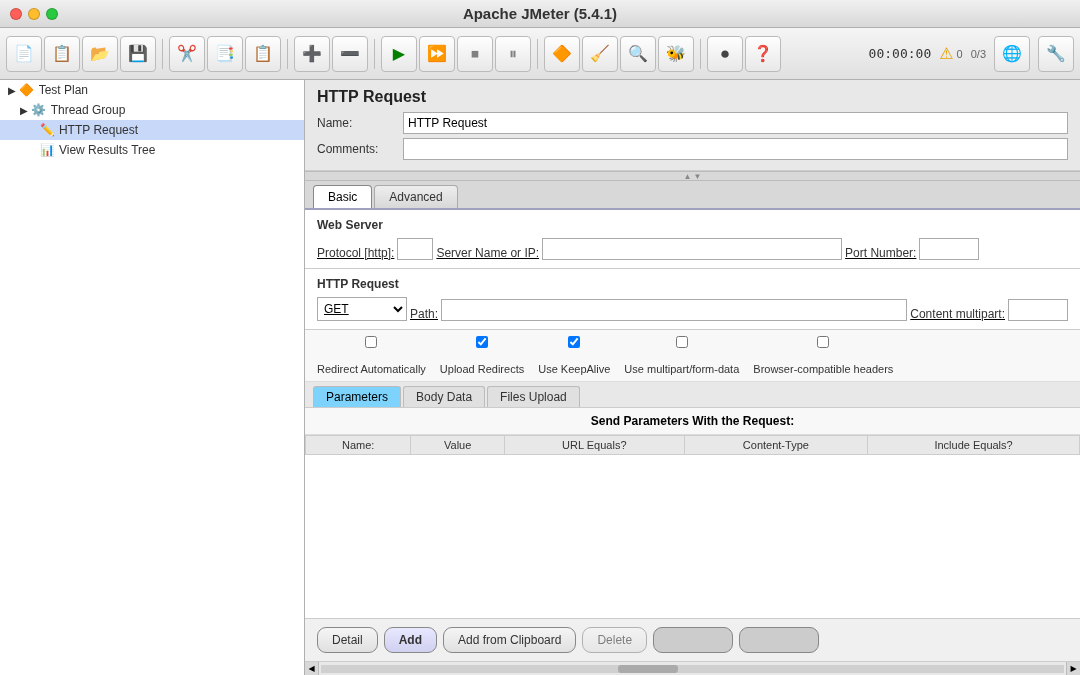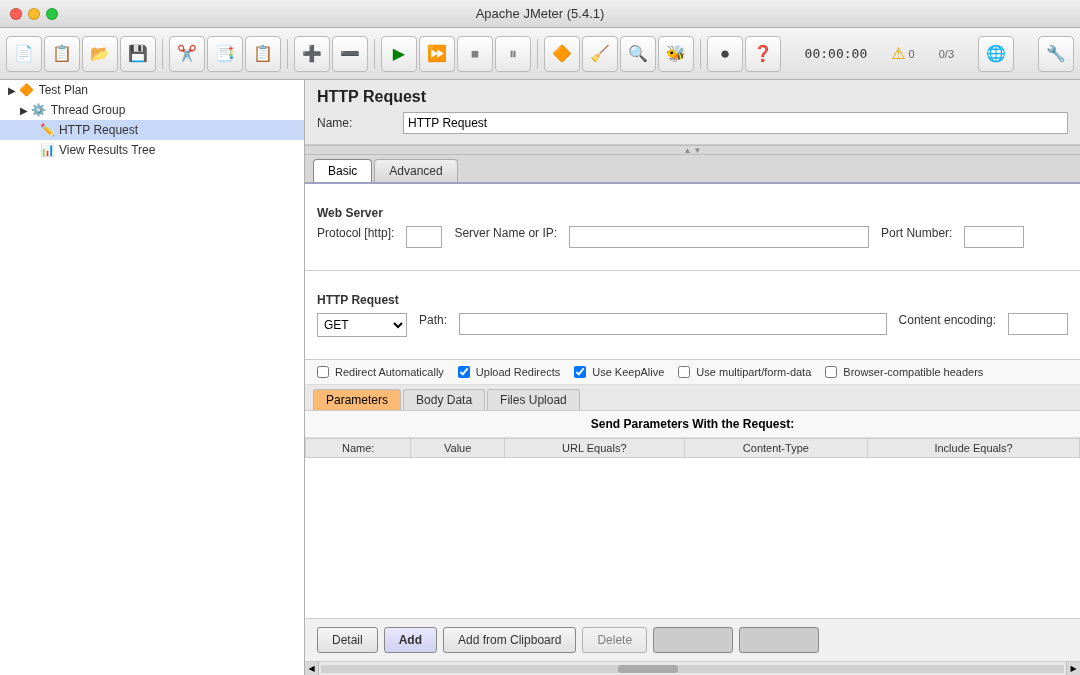--- a/index.html
+++ b/index.html
@@ -34,22 +34,22 @@
     .tb-btn {
       width: 12px;
       height: 12px;
       border-radius: 50%;
       border: 1px solid rgba(0,0,0,0.2);
     }
     .tb-close { background: #ff5f57; }
     .tb-min { background: #ffbd2e; }
     .tb-max { background: #28c940; }
     .title-text {
-      font-size: 13px;
-      font-weight: 400;
+      font-size: 15px;
+      font-weight: 700;
       color: #333;
       text-align: center;
     }
 
     
     .toolbar {
       background: linear-gradient(to bottom, #f5f5f5, #e0e0e0);
       border-bottom: 1px solid #b0b0b0;
       height: 52px;
       display: flex;
@@ -74,21 +74,21 @@
     .toolbar-sep {
       width: 1px;
       height: 30px;
       background: #bbb;
       margin: 0 4px;
     }
     .toolbar-right {
       margin-left: auto;
       display: flex;
       align-items: center;
-      gap: 24px;
+      gap: 8px;
     }
     .timer-display {
       font-size: 13px;
       font-family: monospace;
       color: #333;
     }
     .warning-badge {
       display: flex;
       align-items: center;
       gap: 3px;
@@ -208,34 +208,35 @@
       background: #fff;
       color: #000;
       border-color: #888;
       font-weight: 500;
     }
 
     
     .section {
       background: #fff;
       margin: 0;
-      padding: 22px 12px;
+      padding: 8px 12px;
       border-bottom: 1px solid #ccc;
     }
     .section-title {
       font-size: 12px;
       font-weight: bold;
       color: #333;
       margin-bottom: 6px;
     }
     .field-row {
       display: flex;
-      align-items: flex-start;
-      gap: 12px;
+      align-items: flex-end;
+      gap: 3px;
       flex-wrap: wrap;
+      text-decoration: underline;
     }
     .field-label {
       font-size: 12px;
       color: #333;
     }
     .small-input {
       border: 1px solid #aaa;
       background: #fff;
       height: 22px;
       padding: 0 4px;
@@ -279,23 +280,24 @@
       gap: 14px;
       padding: 6px 12px;
       background: #f8f8f8;
       border-bottom: 1px solid #ddd;
       flex-wrap: wrap;
       flex-shrink: 0;
     }
     .checkbox-item {
       display: flex;
       align-items: center;
-      gap: 6px;
+      gap: 15px;
       font-size: 11px;
       color: #333;
+      flex-direction: column;
     }
     input[type="checkbox"] {
       width: 12px;
       height: 12px;
     }
 
     
     .inner-tabs-bar {
       display: flex;
       background: #e8e8e8;
@@ -308,21 +310,21 @@
       border: 1px solid #bbb;
       border-bottom: none;
       border-radius: 3px 3px 0 0;
       cursor: pointer;
       font-size: 12px;
       color: #333;
       background: #e0e0e0;
       margin-right: 2px;
     }
     .inner-tab.active {
-      background: #fdba74;
+      background: #7dd3fc;
       color: #000;
       font-weight: 500;
     }
 
     
     .params-header {
       text-align: center;
       font-weight: bold;
       font-size: 12px;
       padding: 6px;
@@ -358,21 +360,21 @@
       background: #f0f0f0;
       border-top: 1px solid #ccc;
       display: flex;
       gap: 6px;
       align-items: center;
       flex-shrink: 0;
     }
     .btn {
       padding: 4px 14px;
       border: 1px solid #888;
-      border-radius: 3px;
+      border-radius: 9px;
       background: linear-gradient(to bottom, #f5f5f5, #e0e0e0);
       cursor: pointer;
       font-size: 12px;
       color: #333;
       height: 26px;
     }
     .btn-primary {
       background: linear-gradient(to bottom, #e8e8ff, #d0d0f0);
       font-weight: bold;
     }
@@ -517,20 +519,24 @@
   </div>
 
   <div class="right-panel">
 
     <div class="panel-header">
       <div class="panel-title">HTTP Request</div>
       <div class="form-row">
         <span class="form-label">Name:</span>
         <input class="form-input form-input-name" type="text" value="HTTP Request" style="">
       </div>
+      <div class="form-row">
+        <span class="form-label">Comments:</span>
+        <input class="form-input form-input-comment" type="text" style="">
+      </div>
     </div>
 
     <div class="collapse-bar">
       <span style="font-size:8px; color:#888;">▲ ▼</span>
     </div>
 
     <div class="tabs-bar">
       <div class="tab active">Basic</div>
       <div class="tab">Advanced</div>
     </div>
@@ -554,21 +560,21 @@
           <option>GET</option>
           <option>POST</option>
           <option>PUT</option>
           <option>DELETE</option>
           <option>HEAD</option>
           <option>OPTIONS</option>
           <option>PATCH</option>
         </select>
         <span class="field-label">Path:</span>
         <input class="path-input" type="text" style="">
-        <span class="field-label">Content encoding:</span>
+        <span class="field-label">Content multipart:</span>
         <input class="small-input encoding-input" type="text" style="">
       </div>
     </div>
 
     <div class="checkbox-row">
       <label class="checkbox-item">
         <input type="checkbox" style="">
         <span>Redirect Automatically</span>
       </label>
       <label class="checkbox-item">

